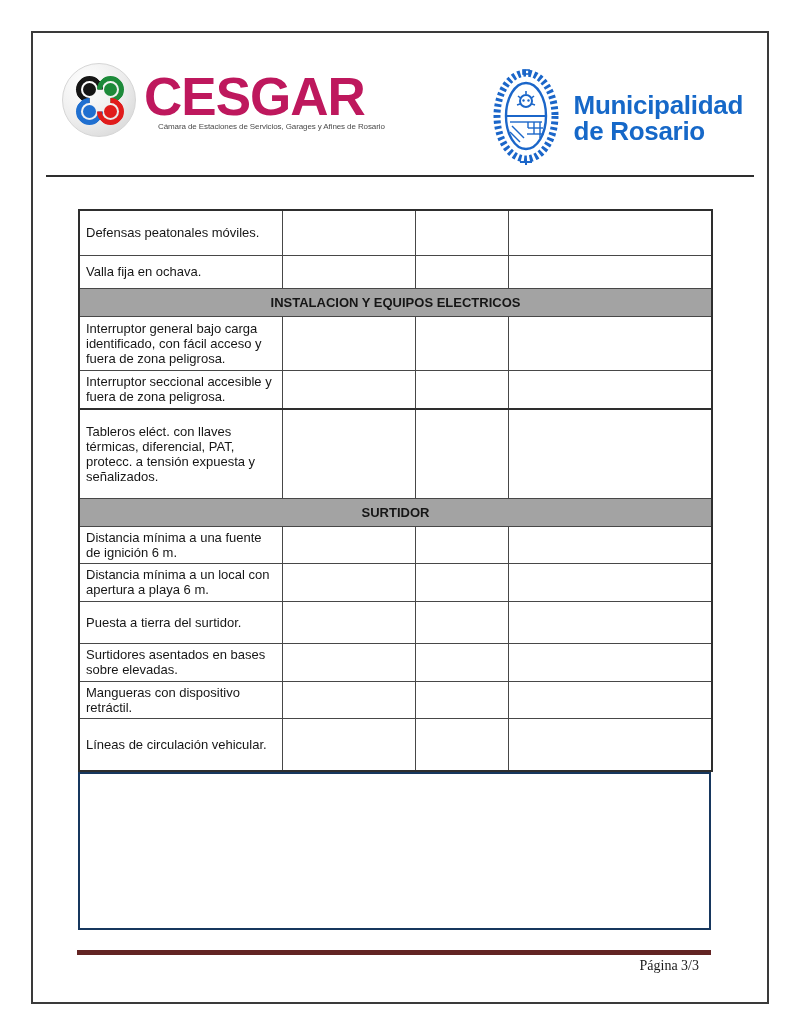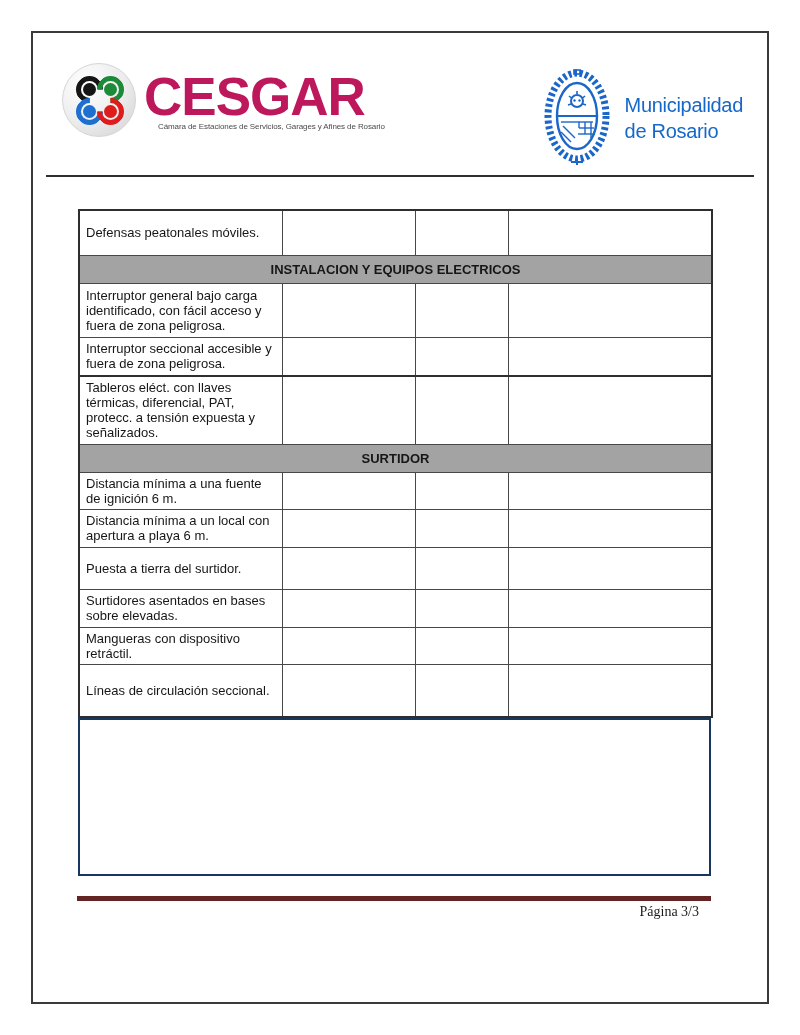--- a/index.html
+++ b/index.html
@@ -61,22 +61,22 @@
     font-size: 8px;
     color: #4a4a4a;
     white-space: nowrap;
     letter-spacing: -0.1px;
     margin-top: 1px;
     margin-left: 14px;
   }
   .brand-right { display: flex; align-items: center; margin-right: 2px; margin-top: 5px; }
   .muni-words {
     margin-left: 4px;
-    font-size: 20px;
-    font-weight: 400;
+    font-size: 26px;
+    font-weight: 700;
     line-height: 26px;
     letter-spacing: -0.3px;
   }
   .header-rule {
     border-top: 2px solid #2e2e2e;
     margin: 34px 13px 0 13px;
   }
 
   
   table.checklist {
@@ -204,36 +204,42 @@
         <col style="width:93px">
         <col style="width:204px">
       </colgroup>
       <tbody id="checklist-body">
           <tr style="height: 45px;">
             <td class="label-cell">Defensas peatonales móviles.</td>
             <td class="blank-cell"></td>
             <td class="blank-cell"></td>
             <td class="blank-cell"></td>
           </tr>
+          <tr style="height: 33px;">
+            <td class="label-cell">Valla fija en ochava.</td>
+            <td class="blank-cell"></td>
+            <td class="blank-cell"></td>
+            <td class="blank-cell"></td>
+          </tr>
           <tr style="height: 28px;">
             <td colspan="4" class="section-cell">INSTALACION Y EQUIPOS ELECTRICOS</td>
           </tr>
           <tr style="height: 54px;">
             <td class="label-cell">Interruptor general bajo carga identificado, con fácil acceso y fuera de zona peligrosa.</td>
             <td class="blank-cell"></td>
             <td class="blank-cell"></td>
             <td class="blank-cell"></td>
           </tr>
           <tr style="height: 39px; border-radius: 15px;">
             <td class="label-cell">Interruptor seccional accesible y fuera de zona peligrosa.</td>
             <td class="blank-cell"></td>
             <td class="blank-cell"></td>
             <td class="blank-cell"></td>
           </tr>
-          <tr class="thick-top" style="height: 68px;">
+          <tr class="thick-top" style="height: 89px;">
             <td class="label-cell">Tableros eléct. con llaves térmicas, diferencial, PAT, protecc. a tensión expuesta y señalizados.</td>
             <td class="blank-cell"></td>
             <td class="blank-cell"></td>
             <td class="blank-cell"></td>
           </tr>
           <tr style="height: 28px;">
             <td colspan="4" class="section-cell">SURTIDOR</td>
           </tr>
           <tr style="height: 36px;">
             <td class="label-cell">Distancia mínima a una fuente de ignición 6 m.</td>
@@ -259,21 +265,21 @@
             <td class="blank-cell"></td>
             <td class="blank-cell"></td>
           </tr>
           <tr style="height: 36px;">
             <td class="label-cell">Mangueras con dispositivo retráctil.</td>
             <td class="blank-cell"></td>
             <td class="blank-cell"></td>
             <td class="blank-cell"></td>
           </tr>
           <tr style="height: 53px;">
-            <td class="label-cell">Líneas de circulación seccional.</td>
+            <td class="label-cell">Líneas de circulación vehicular.</td>
             <td class="blank-cell"></td>
             <td class="blank-cell"></td>
             <td class="blank-cell"></td>
           </tr>
         </tbody>
     </table>
 
     <div class="notes-box"></div>
 
     <div class="footer-rule"></div>

